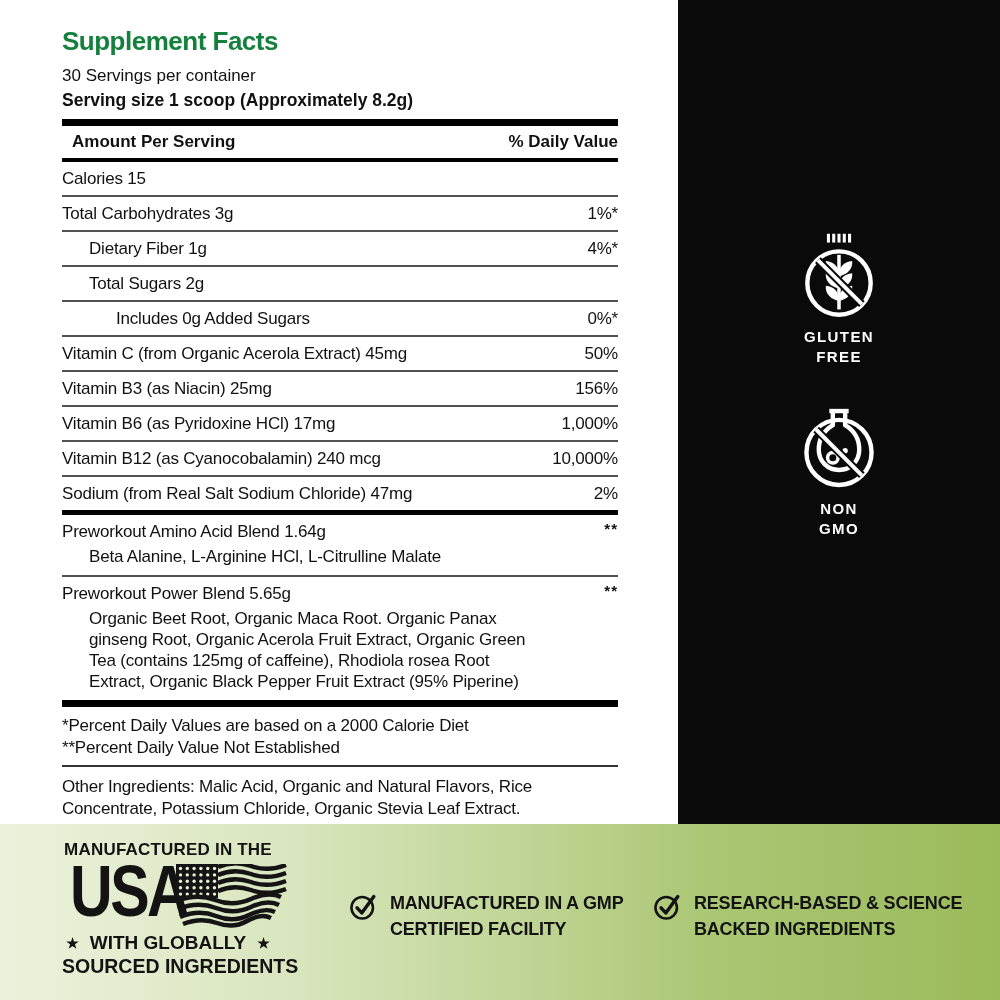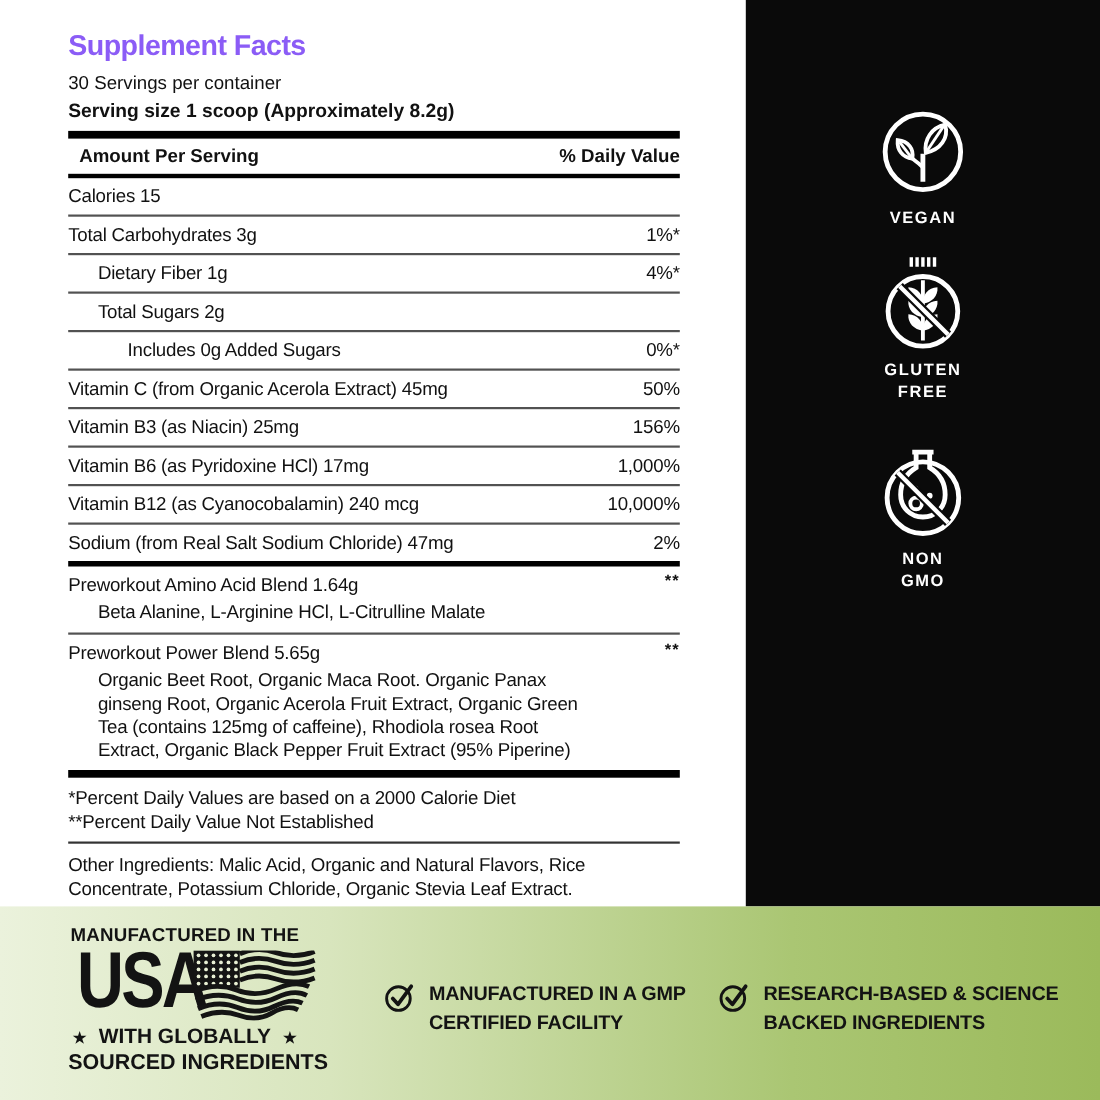--- a/index.html
+++ b/index.html
@@ -1,21 +1,21 @@
 <!DOCTYPE html>
 <html><head>
 <meta charset="utf-8">
 <style>
   html,body { margin:0; padding:0; background:#ffffff; }
   .stage { position:relative; width:1000px; height:1000px; background:#ffffff;
            font-family:"Liberation Sans", sans-serif; color:#111; overflow:hidden; }
 
   
   .facts { position:absolute; left:62px; top:26px; width:556px; }
-  .facts-title { margin:0; font-size:26px; line-height:30px; font-weight:bold; letter-spacing:-0.5px; color:#8b5cf6; }
+  .facts-title { margin:0; font-size:26px; line-height:30px; font-weight:bold; letter-spacing:-0.5px; color:#15803d; }
   .servings { margin-top:10px; font-size:17px; line-height:20px; }
   .serving-size { margin-top:4px; font-size:17.5px; line-height:21px; font-weight:bold; }
   .bar { background:#000; }
   .bar-top { height:7px; margin-top:8px; }
   .bar-hdr { height:4px; }
   .hdr-row { display:flex; justify-content:space-between; padding:6px 0; font-size:17px; line-height:20px; font-weight:bold;margin-left:10px; }
   .row { display:flex; justify-content:space-between; padding:7px 0; border-bottom:2px solid #525252;
          font-size:17px; line-height:19px; letter-spacing:-0.2px; }
   .row.thick-below { border-bottom:5px solid #000; }
   .row-value { white-space:nowrap; padding-left:8px; }
@@ -193,26 +193,20 @@
         </div>
       </div>
     <div class="footnotes" id="footnotes">
         <div class="footnote-line">*Percent Daily Values are based on a 2000 Calorie Diet</div>
         <div class="footnote-line">**Percent Daily Value Not Established</div>
       </div>
     <div class="other">Other Ingredients: Malic Acid, Organic and Natural Flavors, Rice Concentrate, Potassium Chloride, Organic Stevia Leaf Extract.</div>
   </section>
 
   <aside class="badges-panel" id="badges">
-      <div class="badge" style="top: 94px;">
-        <svg class="badge-icon" viewBox="0 0 100 100">
-          <use href="#sym-vegan"></use>
-        </svg>
-        <div class="badge-label">VEGAN</div>
-      </div>
       <div class="badge" style="top: 232px;">
         <svg class="badge-icon" viewBox="0 0 100 100">
           <use href="#sym-gluten"></use>
         </svg>
         <div class="badge-label">GLUTEN
 FREE</div>
       </div>
       <div class="badge" style="top: 404px;">
         <svg class="badge-icon" viewBox="0 0 100 100">
           <use href="#sym-nongmo"></use>

